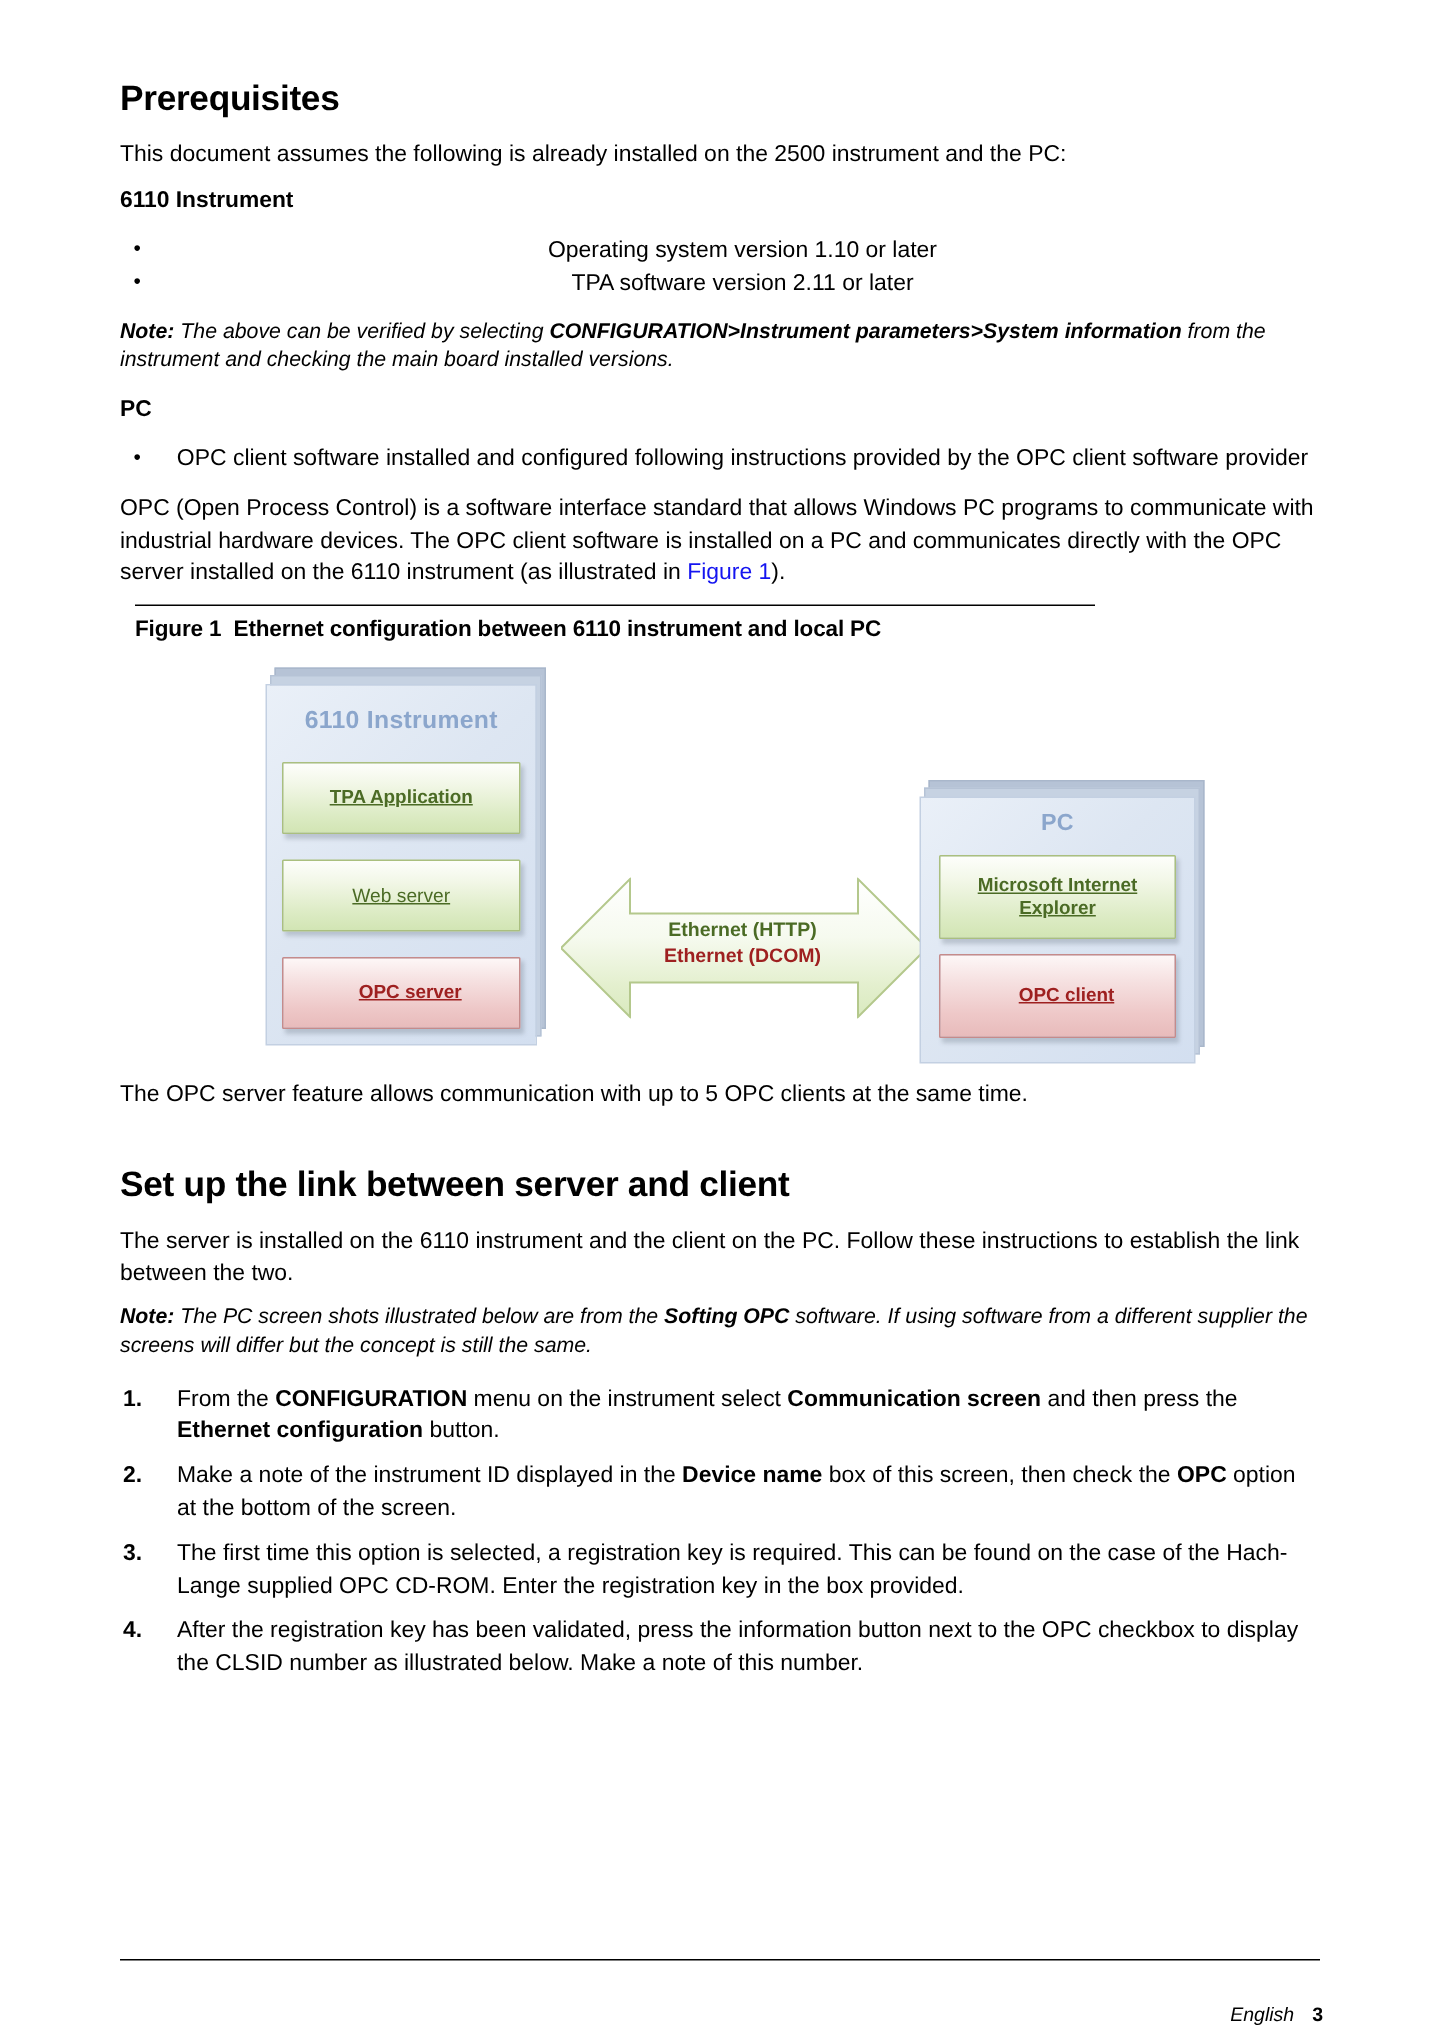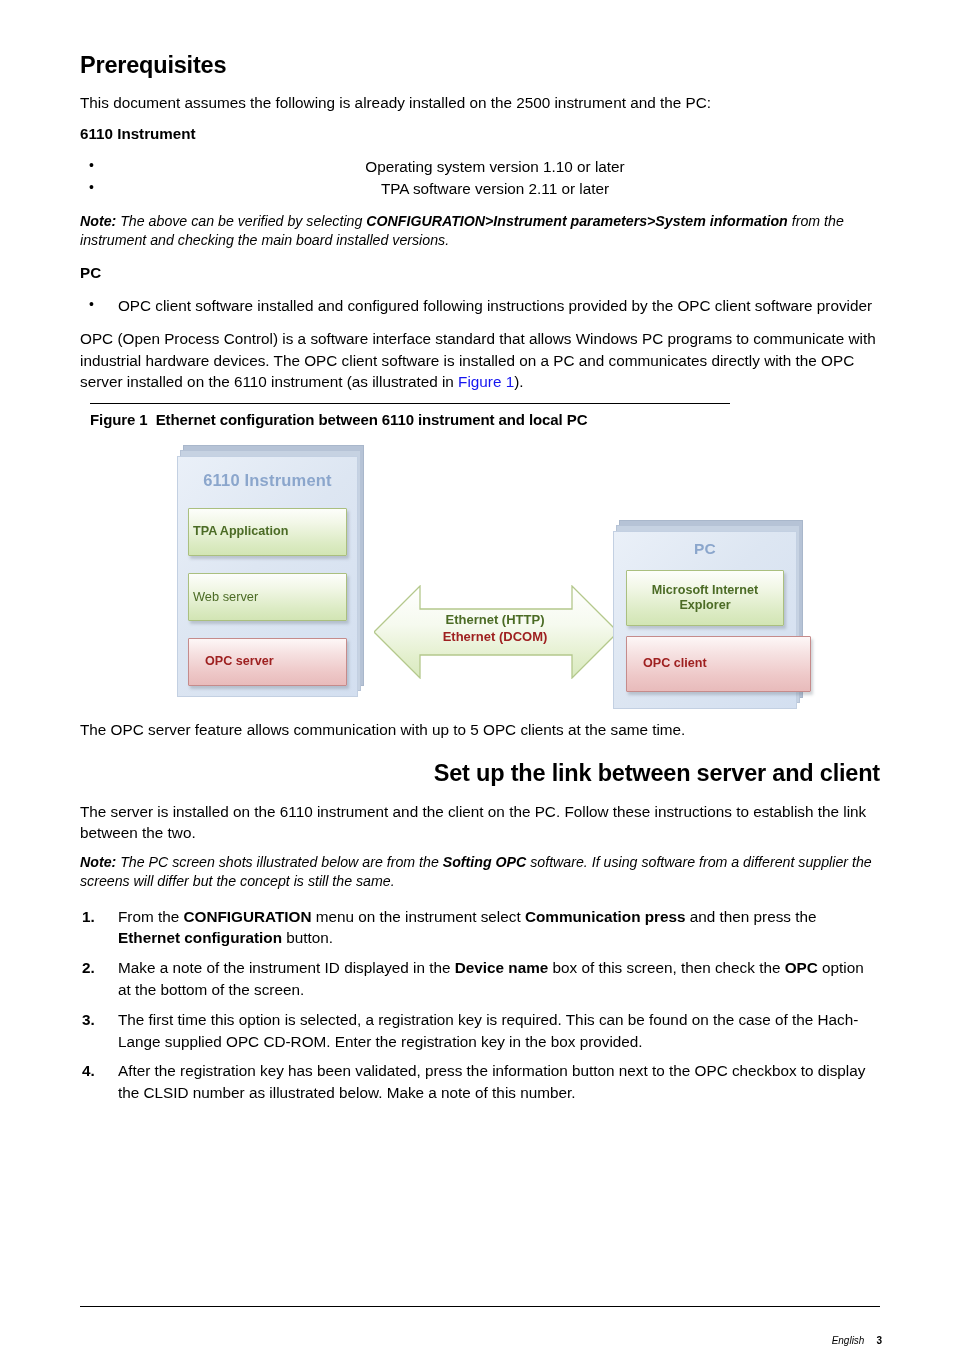--- a/index.html
+++ b/index.html
@@ -169,25 +169,27 @@
     color: #8ba6cc;
     letter-spacing: 0.2px;
   }
   .boxtitle.small { font-size: 15.5px; }
 
   .card {
     position: absolute;
     box-sizing: border-box;
     display: flex;
     align-items: center;
+    justify-content: center;
     text-align: center;
     font-size: 12.6px;
     font-weight: bold;
     border-radius: 1px;
     box-shadow: 2px 3px 3px rgba(90,100,115,0.28);
+    text-decoration: underline;
   }
   .card.green {
     background: linear-gradient(to bottom, #fdfefb 0%, #f2f7e7 30%, #dcebc4 75%, #d2e5b4 100%);
     border: 1px solid #aabf7f;
     color: #4b6b25;
   }
   .card.red {
     background: linear-gradient(to bottom, #fdf7f7 0%, #f6e2e2 30%, #eec8c8 72%, #e8bbbb 100%);
     border: 1px solid #c58b8b;
     color: #9e2020;
@@ -220,21 +222,21 @@
     position: absolute;
     left: 80px;
     top: 1306px;
     width: 800px;
     border-top: 1.6px solid #000;
   }
   .footer {
     position: absolute;
     right: 72px;
     top: 1335px;
-    font-size: 10px;
+    font-size: 13px;
     text-align: right;
   }
   .footer .lang { font-style: italic; }
   .footer .pg { font-weight: bold; margin-left: 12px; }
 </style>
 </head>
 <body>
 
 <div class="page">
   <div class="content">
@@ -309,40 +311,40 @@
         <div class="bevel"></div>
         <div class="bevel2"></div>
         <div class="face"></div>
         <div class="inner">
           <div class="boxtitle small" style="margin-top:9px;">PC</div>
 
           <div class="card green" style="left:13px; top:39px; width:158px; height:56px;">
             <span class="lbl">Microsoft Internet Explorer</span>
           </div>
 
-          <div class="card red" style="left:13px; top:105px; width:185px; height:56px;">
+          <div class="card red" style="left:13px; top:105px; width:158px; height:56px;">
             <span class="lbl">OPC client</span>
           </div>
         </div>
       </div>
 
     </div>
 
     <p class="body" style="margin-top:6px;">The OPC server feature allows communication with up to 5 OPC clients at the same time.</p>
 
-    <h1 class="sec" style="margin-top:20px;text-align:right;">Set up the link between server and client</h1>
+    <h1 class="sec" style="margin-top:36px;">Set up the link between server and client</h1>
 
     <p class="body">The server is installed on the 6110 instrument and the client on the PC. Follow these instructions to establish the link between the two.</p>
 
     <p class="note"><span class="nbold">Note:</span><span> The PC screen shots illustrated below are from the </span><span class="nbold">Softing OPC</span><span> software. If using software from a different supplier the screens will differ but the concept is still the same.</span></p>
 
     <ol class="steps" style="margin-top:14px;">
       <li>
         <span class="num">1.</span>
-        <span><span>From the </span><span style="font-weight: bold;">CONFIGURATION</span><span> menu on the instrument select </span><span style="font-weight: bold;">Communication press</span><span> and then press the </span><span style="font-weight: bold;">Ethernet configuration</span><span> button.</span></span>
+        <span><span>From the </span><span style="font-weight: bold;">CONFIGURATION</span><span> menu on the instrument select </span><span style="font-weight: bold;">Communication screen</span><span> and then press the </span><span style="font-weight: bold;">Ethernet configuration</span><span> button.</span></span>
       </li>
       <li>
         <span class="num">2.</span>
         <span><span>Make a note of the instrument ID displayed in the </span><span style="font-weight: bold;">Device name</span><span> box of this screen, then check the </span><span style="font-weight: bold;">OPC</span><span> option at the bottom of the screen.</span></span>
       </li>
       <li>
         <span class="num">3.</span>
         <span><span>The first time this option is selected, a registration key is required. This can be found on the case of the Hach-Lange supplied OPC CD-ROM. Enter the registration key in the box provided.</span></span>
       </li>
       <li>

